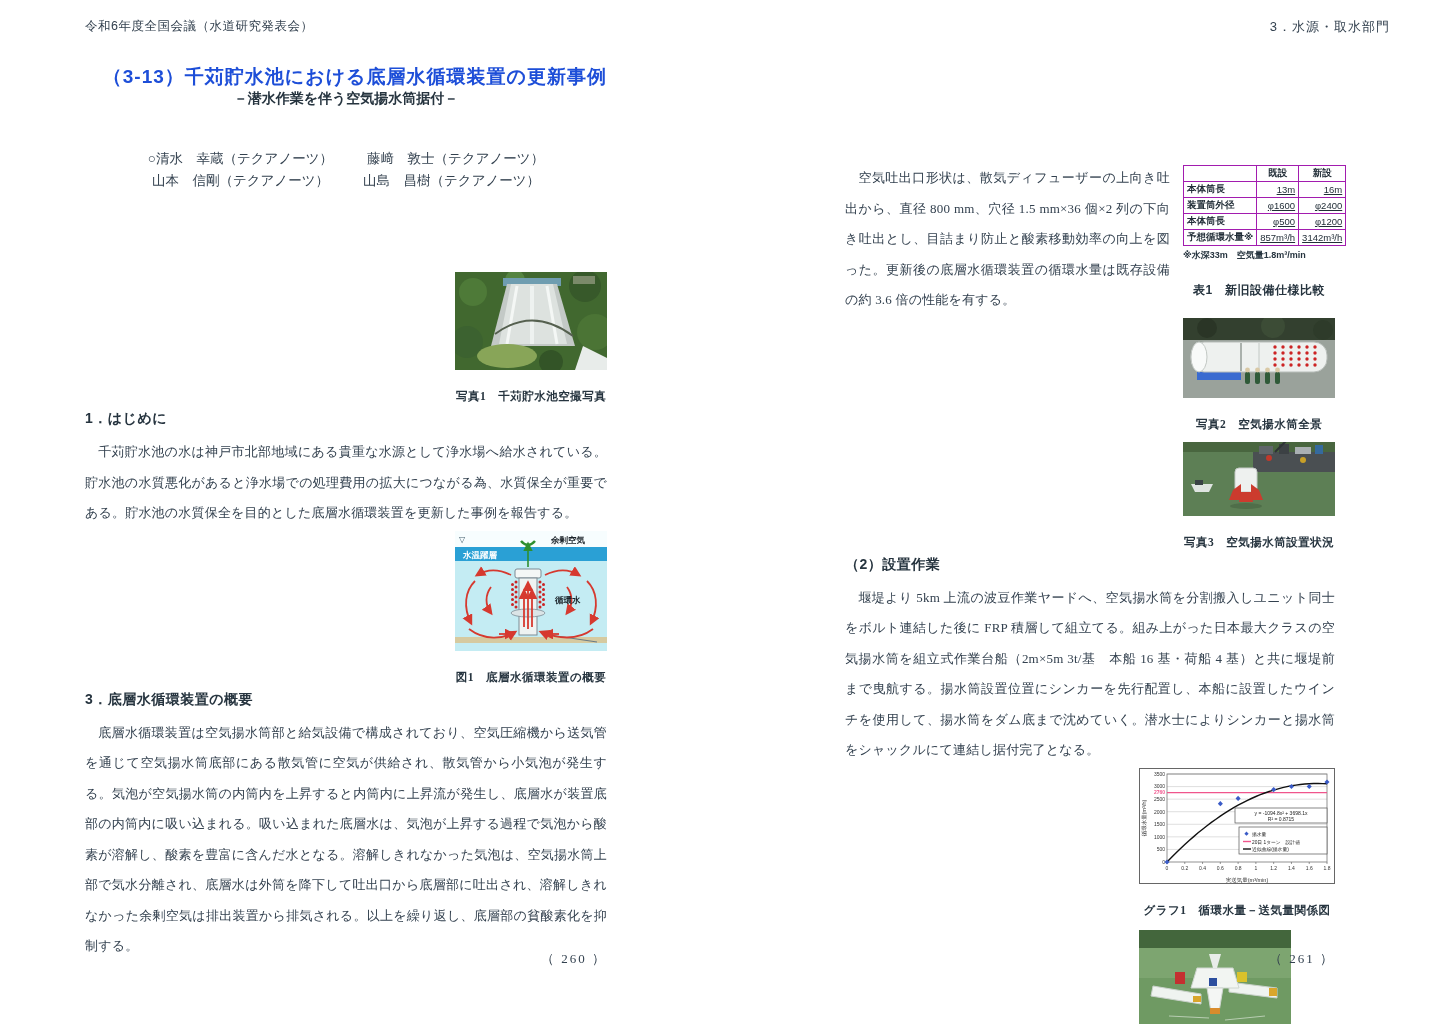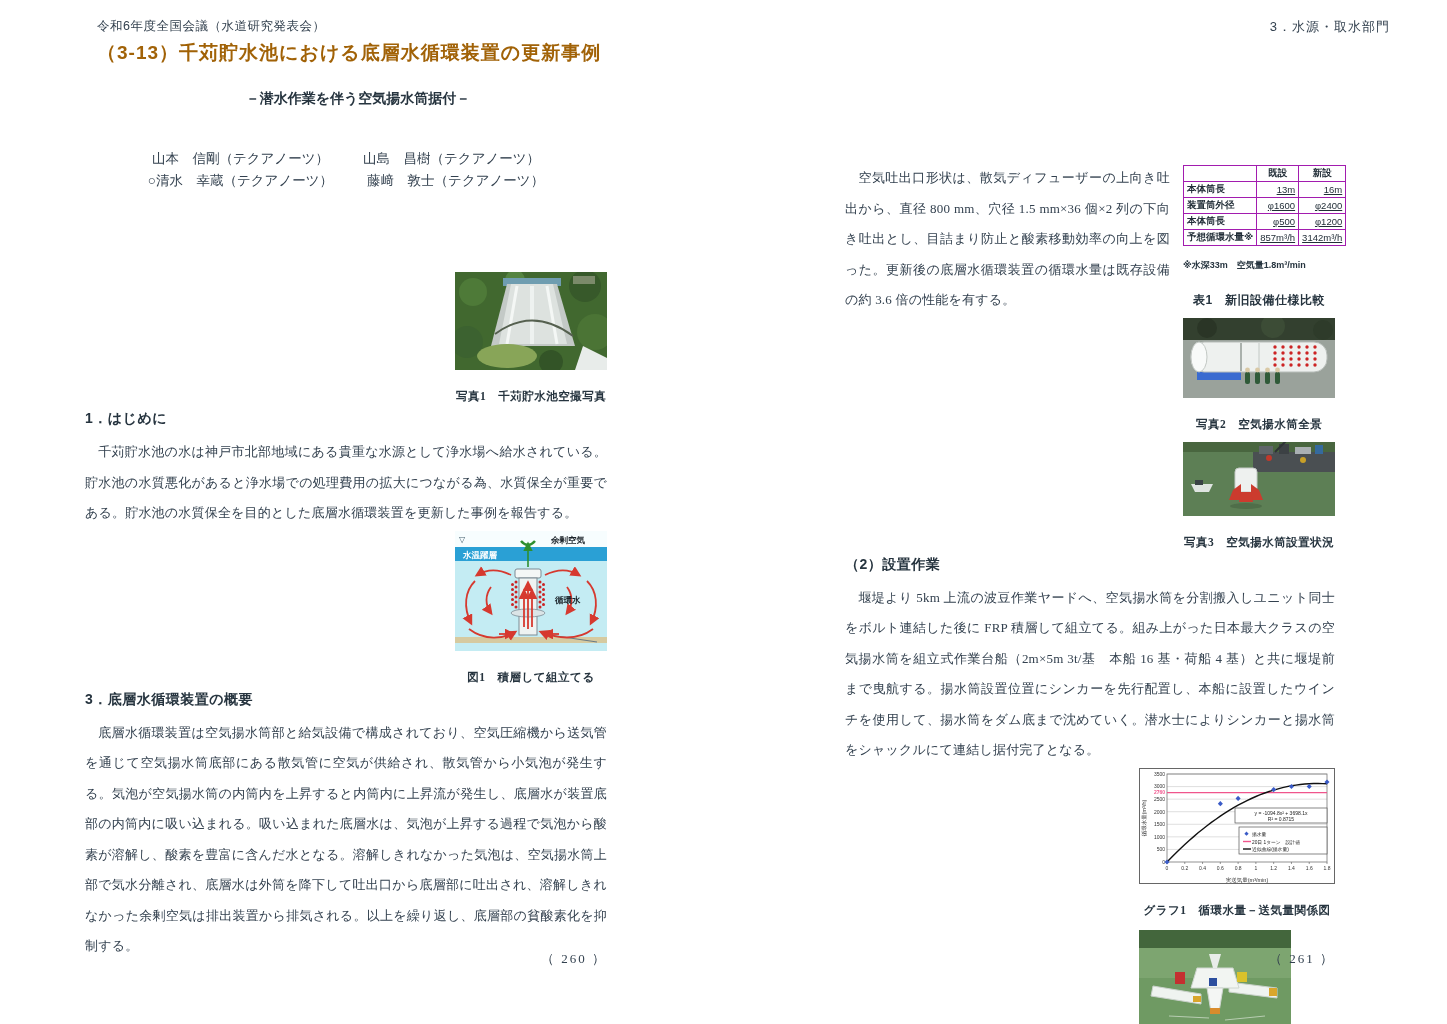--- a/index.html
+++ b/index.html
@@ -1,27 +1,27 @@
 <!DOCTYPE html>
 <html><head>
 <meta charset="utf-8">
 <style>
   html,body{margin:0;padding:0;}
   body{
     width:1447px;height:1024px;position:relative;background:#ffffff;
     font-family:"Liberation Serif","DejaVu Serif",serif;
     color:#33414f;overflow:hidden;
   }
-  .gothic{font-family:"Liberation Sans","DejaVu Sans",sans-serif;margin-left:12px;}
+  .gothic{font-family:"Liberation Sans","DejaVu Sans",sans-serif;}
   .page{position:absolute;top:0;height:1024px;}
   #left-page{left:85px;width:522px;}
   #right-page{left:845px;width:490px;}
   .doc-header{position:absolute;top:18px;left:0;font-size:12.5px;letter-spacing:.5px;}
   #corner-header{position:absolute;top:18px;right:57px;font-size:13px;letter-spacing:1px;}
-  .title{position:absolute;top:40px;left:0;width:100%;text-align:left;font-size:19px;font-weight:bold;letter-spacing:1px;color:#a16207;}
+  .title{position:absolute;top:64px;left:0;width:100%;text-align:right;font-size:19px;font-weight:bold;letter-spacing:1px;color:#1d4ed8;}
   .subtitle{position:absolute;top:90px;left:0;width:100%;text-align:center;font-size:14px;font-weight:bold;color:#26343f;}
   .authors{position:absolute;top:148px;left:0;width:100%;text-align:center;font-size:13.5px;line-height:1.65;}
   .authors .gap{display:inline-block;width:34px;}
   .content{position:absolute;left:0;width:100%;}
   #lp-content{top:270px;}
   #rp-content{top:163px;}
   .sec-heading{font-size:14px;font-weight:bold;color:#26343f;clear:both;margin:19px 0 9px 0;letter-spacing:.5px;}
   .sec-heading.first{margin-top:0;}
   .para{font-size:13px;line-height:2.35;text-align:justify;letter-spacing:.2px;}
   .fig-col{float:right;margin:2px 0 6px 13px;text-align:center;}
@@ -29,38 +29,38 @@
   .w195{width:196px;}
   .fig-caption{font-family:Liberation Serif, serif;font-size:11.5px;font-weight:bold;margin-top:19px;color:#26343f;letter-spacing:.5px;}
   .photo-frame{display:block;}
   .page-num{position:absolute;top:950px;width:100%;text-align:right;font-size:13px;letter-spacing:2px;}
   
   .spec-table{border-collapse:collapse;width:152px;font-family:"Liberation Sans","DejaVu Sans",sans-serif;font-size:9.5px;color:#222e38;}
   .spec-table th,.spec-table td{border:1px solid #a21caf;padding:1px 3px;height:13px;}
   .spec-table thead th{text-align:center;font-weight:bold;}
   .spec-table tbody th{text-align:left;font-weight:bold;white-space:nowrap;}
   .spec-table td{text-align:right;white-space:nowrap;text-decoration:underline;}
-  .table-note{font-family:"Liberation Sans","DejaVu Sans",sans-serif;font-size:9px;font-weight:bold;text-align:left;margin-top:13px;color:#26343f;}
+  .table-note{font-family:"Liberation Sans","DejaVu Sans",sans-serif;font-size:9px;font-weight:bold;text-align:left;margin-top:3px;color:#26343f;}
   .table-caption{font-family:"Liberation Sans","DejaVu Sans",sans-serif;font-size:12px;font-weight:bold;text-align:center;margin-top:20px;color:#26343f;letter-spacing:.5px;}
   svg text{font-family:"Liberation Sans","DejaVu Sans",sans-serif;}
 </style>
 </head>
 <body>
 
 <div class="page" id="left-page">
   <div class="doc-header gothic">令和6年度全国会議（水道研究発表会）</div>
   <div class="title gothic">（3-13）千苅貯水池における底層水循環装置の更新事例</div>
   <div class="subtitle gothic">－潜水作業を伴う空気揚水筒据付－</div>
 
   <div class="authors">
     <div>
+      <span>○清水　幸蔵（テクアノーツ）</span><span class="gap"></span><span>藤﨑　敦士（テクアノーツ）</span>
+    </div>
+    <div>
       <span>山本　信剛（テクアノーツ）</span><span class="gap"></span><span>山島　昌樹（テクアノーツ）</span>
-    </div>
-    <div>
-      <span>○清水　幸蔵（テクアノーツ）</span><span class="gap"></span><span>藤﨑　敦士（テクアノーツ）</span>
     </div>
   </div>
 
   <div class="content" id="lp-content">
 
     <div>
       <div class="fig-col w150">
         <svg class="photo-frame" width="152" height="98" viewBox="0 0 152 98">
           <rect width="152" height="98" fill="#41682f"></rect>
           <circle cx="18" cy="20" r="14" fill="#4e7a38"></circle>
@@ -145,21 +145,21 @@
             <path d="M14,98 C30,110 48,108 60,101" marker-end="url(#ra)"></path>
             <path d="M138,98 C122,110 104,108 86,101" marker-end="url(#ra)"></path>
             <path d="M36,56 C30,64 30,74 36,82" marker-end="url(#ra)"></path>
             <path d="M112,56 C118,64 118,74 112,82" marker-end="url(#ra)"></path>
             <line x1="44" y1="103" x2="58" y2="103" marker-end="url(#ra)"></line>
             <line x1="104" y1="103" x2="90" y2="103" marker-end="url(#ra)"></line>
           </g>
           <text x="96" y="12" font-size="8.5" font-weight="bold" fill="#1a2228">余剰空気</text>
           <text x="100" y="72" font-size="8.5" font-weight="bold" fill="#1a2228">循環水</text>
         </svg>
-        <div class="fig-caption">図1　積層して組立てる</div>
+        <div class="fig-caption">図1　底層水循環装置の概要</div>
       </div>
       <div class="sec-heading gothic">3．底層水循環装置の概要</div>
       <div class="para">　底層水循環装置は空気揚水筒部と給気設備で構成されており、空気圧縮機から送気管を通じて空気揚水筒底部にある散気管に空気が供給され、散気管から小気泡が発生する。気泡が空気揚水筒の内筒内を上昇すると内筒内に上昇流が発生し、底層水が装置底部の内筒内に吸い込まれる。吸い込まれた底層水は、気泡が上昇する過程で気泡から酸素が溶解し、酸素を豊富に含んだ水となる。溶解しきれなかった気泡は、空気揚水筒上部で気水分離され、底層水は外筒を降下して吐出口から底層部に吐出され、溶解しきれなかった余剰空気は排出装置から排気される。以上を繰り返し、底層部の貧酸素化を抑制する。</div>
     </div>
 
   </div>
 
   <div class="page-num">（ 260 ）</div>
 </div>
 

